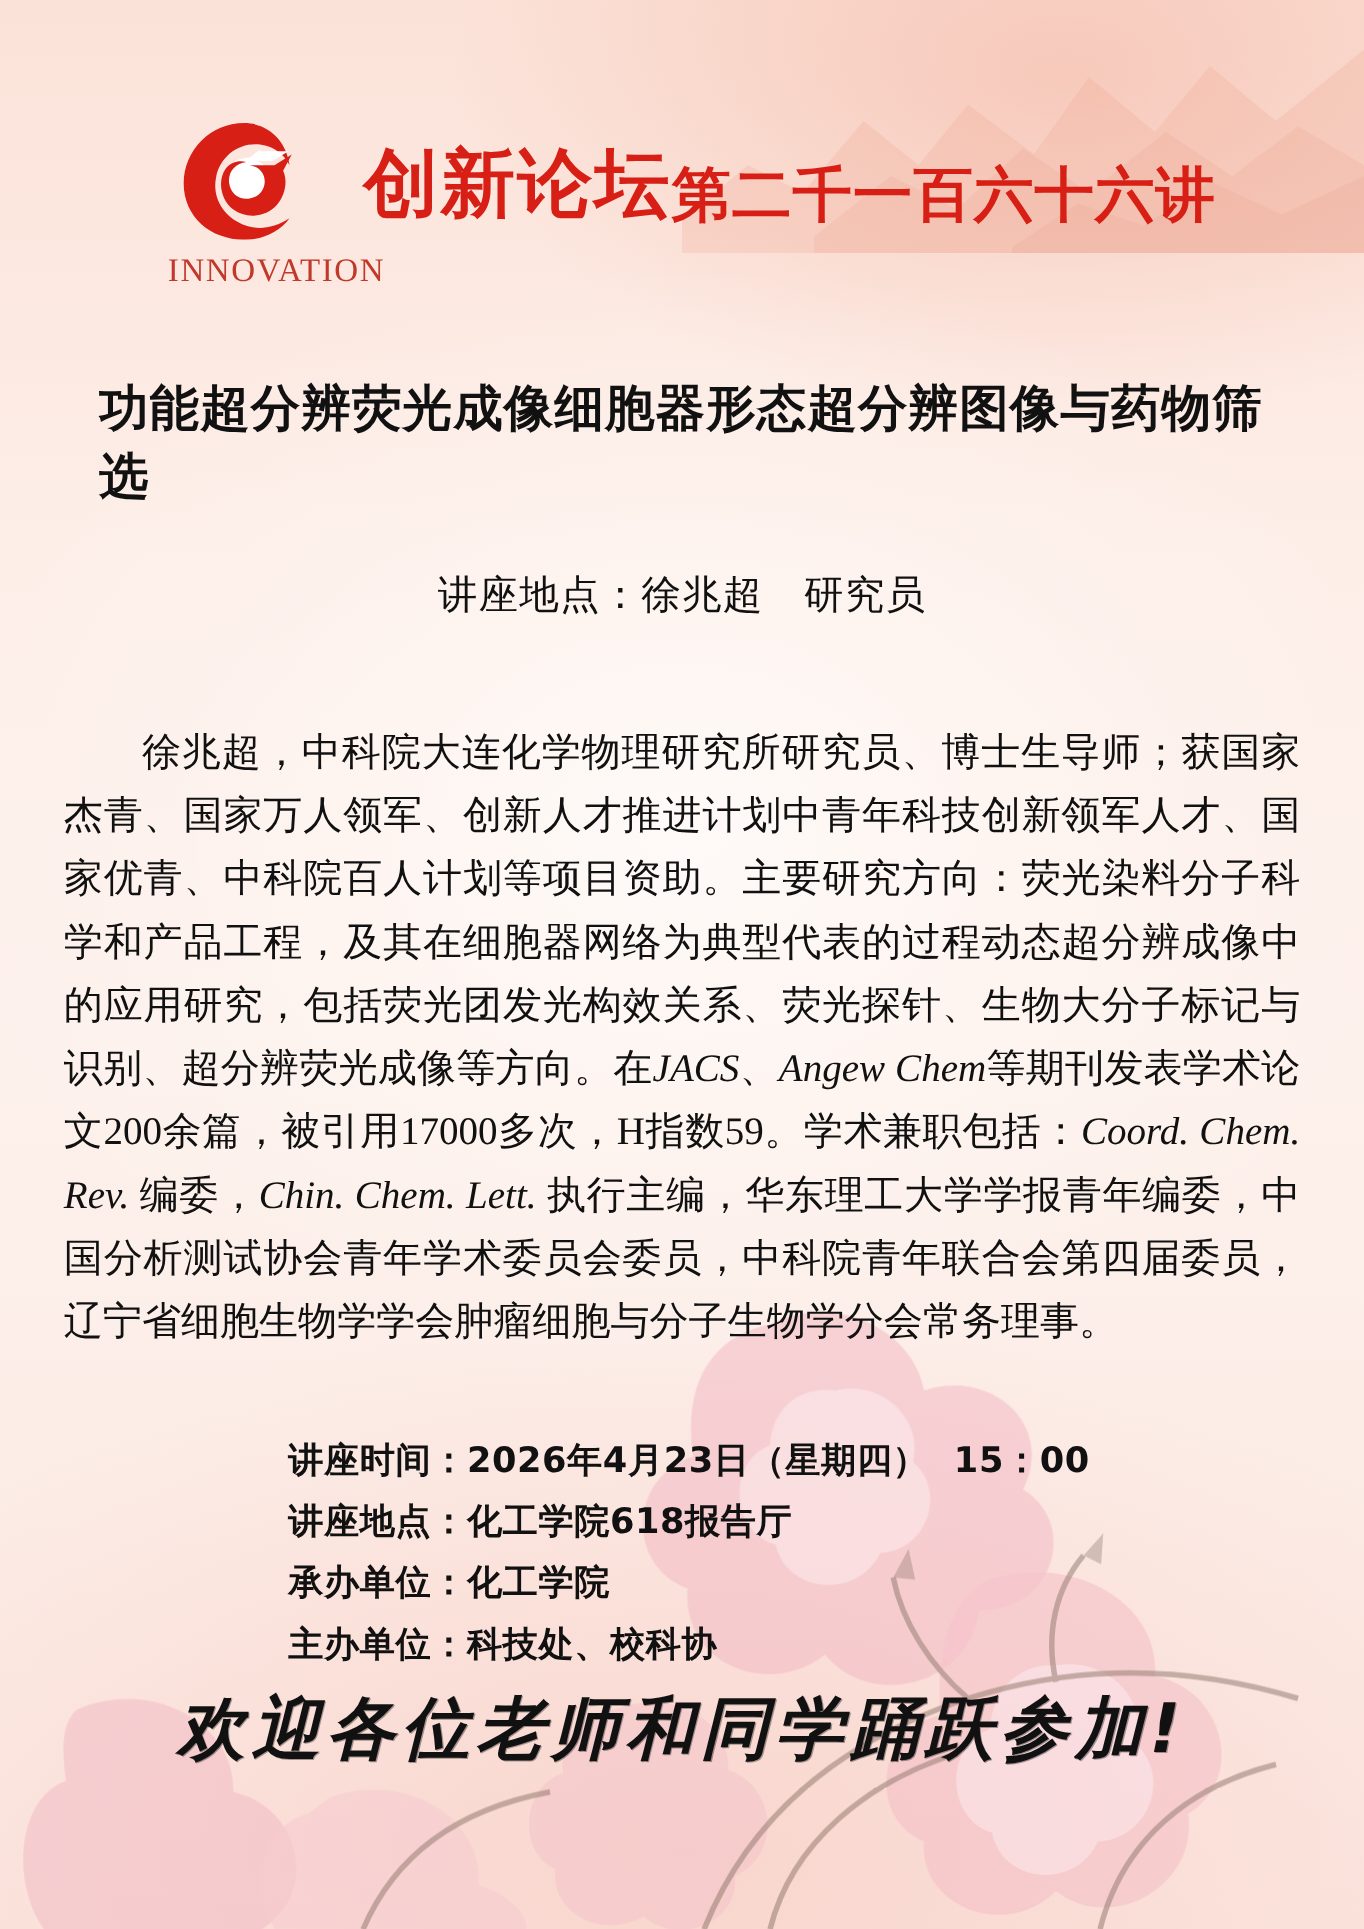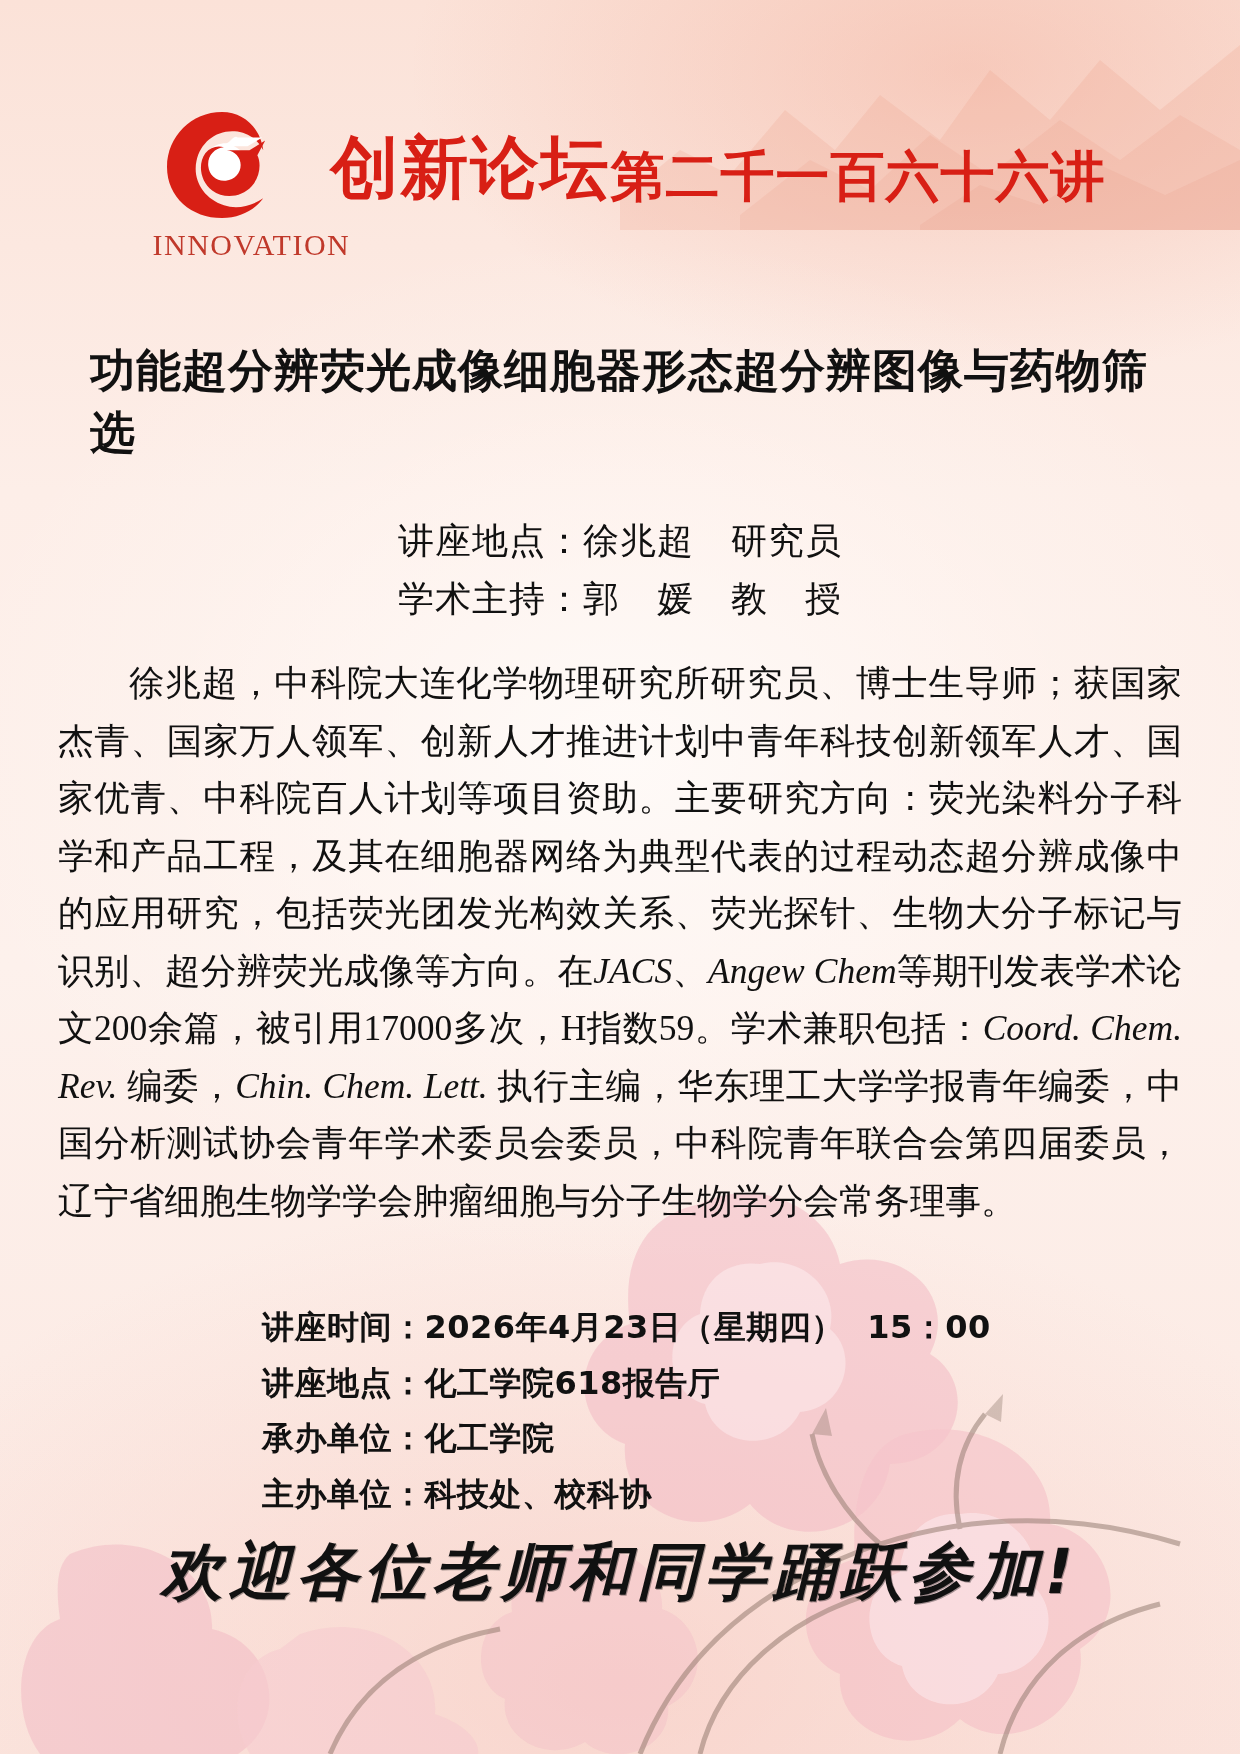--- a/index.html
+++ b/index.html
@@ -218,21 +218,20 @@
       <div class="logo-en">INNOVATION</div>
     </div>
     <div class="brand">创新论坛</div>
     <div class="issue">第二千一百六十六讲</div>
   </div>
 
   <div class="title">功能超分辨荧光成像细胞器形态超分辨图像与药物筛选</div>
 
   <div class="speakers">
     <div class="speaker-line">讲座地点：徐兆超　研究员</div>
-    <div class="speaker-line">学术主持：郭　媛　教　授</div>
   </div>
 
   <div class="bio"><span>徐兆超，中科院大连化学物理研究所研究员、博士生导师；获国家杰青、国家万人领军、创新人才推进计划中青年科技创新领军人才、国家优青、中科院百人计划等项目资助。主要研究方向：荧光染料分子科学和产品工程，及其在细胞器网络为典型代表的过程动态超分辨成像中的应用研究，包括荧光团发光构效关系、荧光探针、生物大分子标记与识别、超分辨荧光成像等方向。在</span><i>JACS</i><span>、</span><i>Angew Chem</i><span>等期刊发表学术论文200余篇，被引用17000多次，H指数59。学术兼职包括：</span><i>Coord. Chem. Rev.</i><span> 编委，</span><i>Chin. Chem. Lett.</i><span> 执行主编，华东理工大学学报青年编委，中国分析测试协会青年学术委员会委员，中科院青年联合会第四届委员，辽宁省细胞生物学学会肿瘤细胞与分子生物学分会常务理事。</span></div>
 
   <div class="info">
     <div class="info-row">讲座时间：2026年4月23日（星期四）  15：00</div>
     <div class="info-row">讲座地点：化工学院618报告厅</div>
     <div class="info-row">承办单位：化工学院</div>
     <div class="info-row">主办单位：科技处、校科协</div>
   </div>

